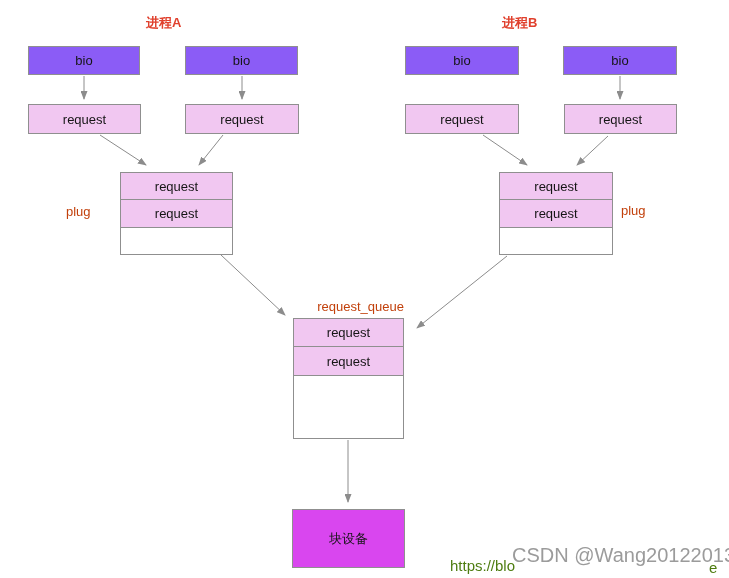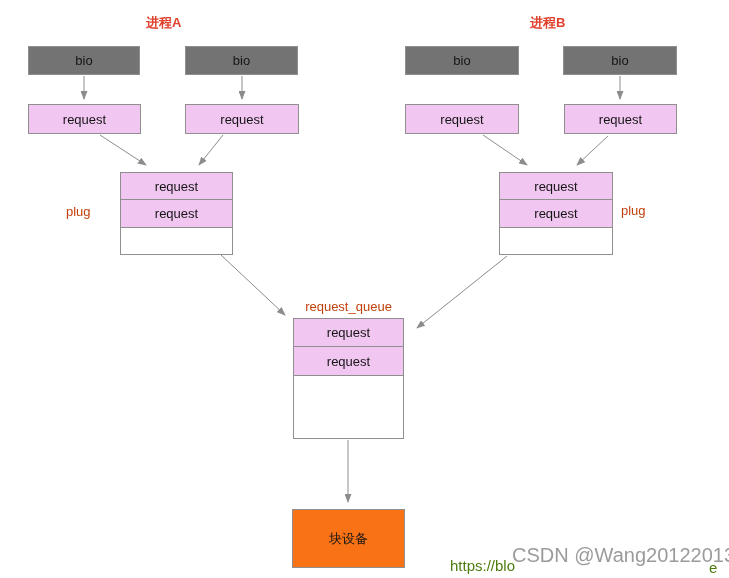--- a/index.html
+++ b/index.html
@@ -6,30 +6,30 @@
   .canvas{
     position:relative;width:729px;height:578px;background:#ffffff;overflow:hidden;
     font-family:"Liberation Sans", sans-serif;
   }
   .arrows{position:absolute;left:0;top:0;width:729px;height:578px;pointer-events:none;}
   .box{
     position:absolute;box-sizing:border-box;border:1px solid #8f8f8f;
     display:flex;align-items:center;justify-content:center;
     font-size:13px;color:#151515;
   }
-  .yellow{background:#737373;}
+  .yellow{background:#8b5cf6;}
   .pink{background:#f1c7f1;text-align:center;}
-  .device{background:#f97316;}
+  .device{background:#d946ef;}
   .stack{position:absolute;box-sizing:border-box;border:1px solid #8f8f8f;background:#ffffff;display:flex;flex-direction:column;}
   .row{box-sizing:border-box;display:flex;align-items:center;justify-content:center;font-size:13px;color:#151515;}
   .row.pink{border-bottom:1px solid #8f8f8f;}
   .row.empty{flex:1;background:#ffffff;}
   .lbl{position:absolute;font-size:13px;color:#c2410c;white-space:nowrap;}
   .lbl.red{color:#e0402d;font-weight:600;}
-  .lbl.center{text-align:center;}
+  .lbl.center{text-align:right;}
   .wm-url{position:absolute;font-size:15px;color:#4d7c0f;white-space:nowrap;margin-top:8px;}
   .wm-handle{position:absolute;font-size:20px;color:#9b9b9b;white-space:nowrap;letter-spacing:0px;}
 </style>
 </head>
 <body>
 
 <div class="canvas">
 
   <svg class="arrows" viewBox="0 0 729 578">
     <defs>
@@ -43,21 +43,21 @@
     <line x1="100" y1="135" x2="146" y2="165" stroke="#8c8c8c" stroke-width="1" marker-end="url(#ah)"></line>
     <line x1="223" y1="135" x2="199" y2="165" stroke="#8c8c8c" stroke-width="1" marker-end="url(#ah)"></line>
     <line x1="483" y1="135" x2="527" y2="165" stroke="#8c8c8c" stroke-width="1" marker-end="url(#ah)"></line>
     <line x1="608" y1="136" x2="577" y2="165" stroke="#8c8c8c" stroke-width="1" marker-end="url(#ah)"></line>
     <line x1="221" y1="255" x2="285" y2="315" stroke="#8c8c8c" stroke-width="1" marker-end="url(#ah)"></line>
     <line x1="507" y1="256" x2="417" y2="328" stroke="#8c8c8c" stroke-width="1" marker-end="url(#ah)"></line>
     <line x1="348" y1="440" x2="348" y2="502" stroke="#8c8c8c" stroke-width="1" marker-end="url(#ah)"></line>
   </svg>
 
   <div class="lbl red" style="left:146px;top:14px;">进程A</div>
-  <div class="lbl red" style="left:530px;top:14px;text-align:center;">进程B</div>
+  <div class="lbl red" style="left:502px;top:14px;text-align:center;">进程B</div>
 
   <div class="box yellow" style="left:28px;top:46px;width:112px;height:29px;">bio</div>
   <div class="box yellow" style="left:185px;top:46px;width:113px;height:29px;">bio</div>
 
   <div class="box yellow" style="left:405px;top:46px;width:114px;height:29px;">bio</div>
   <div class="box yellow" style="left:563px;top:46px;width:114px;height:29px;">bio</div>
 
   <div class="box pink" style="left:28px;top:104px;width:113px;height:30px;">request</div>
   <div class="box pink" style="left:185px;top:104px;width:114px;height:30px;">request</div>
 

